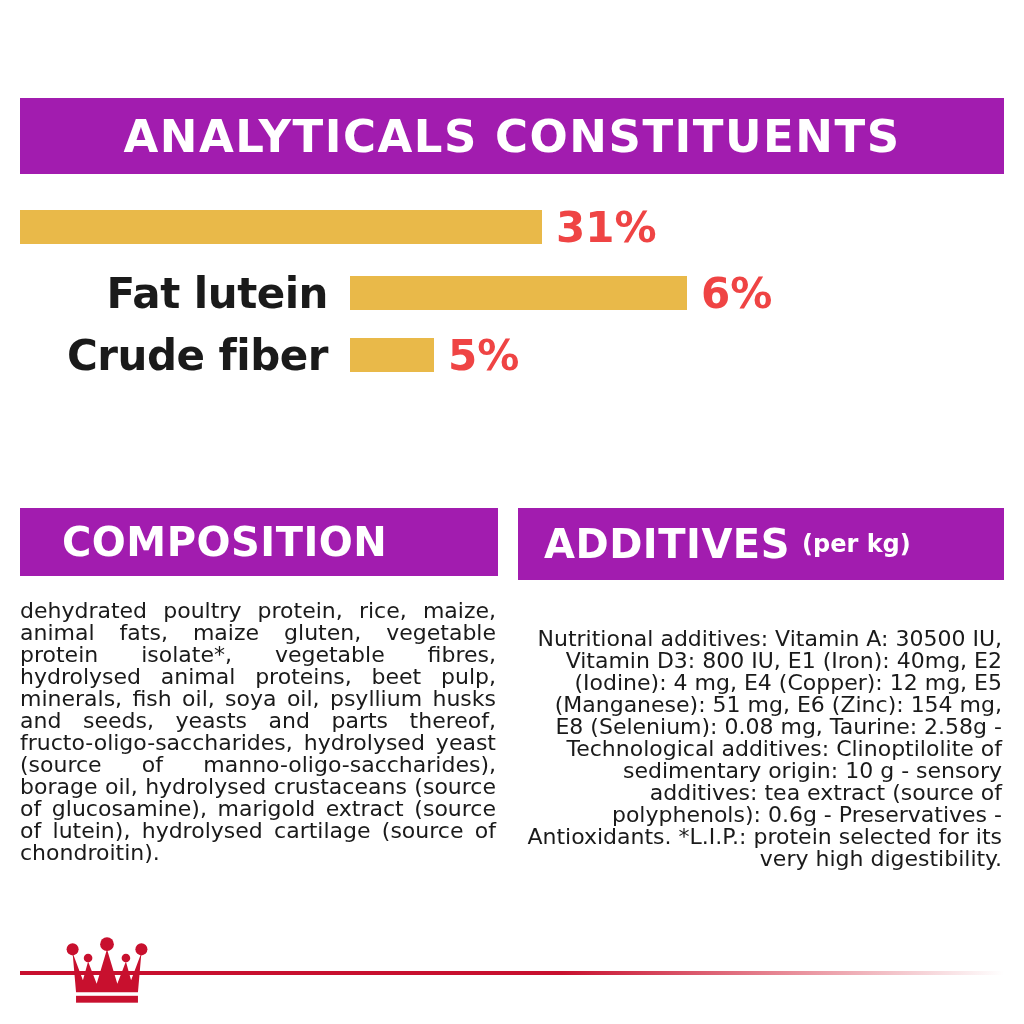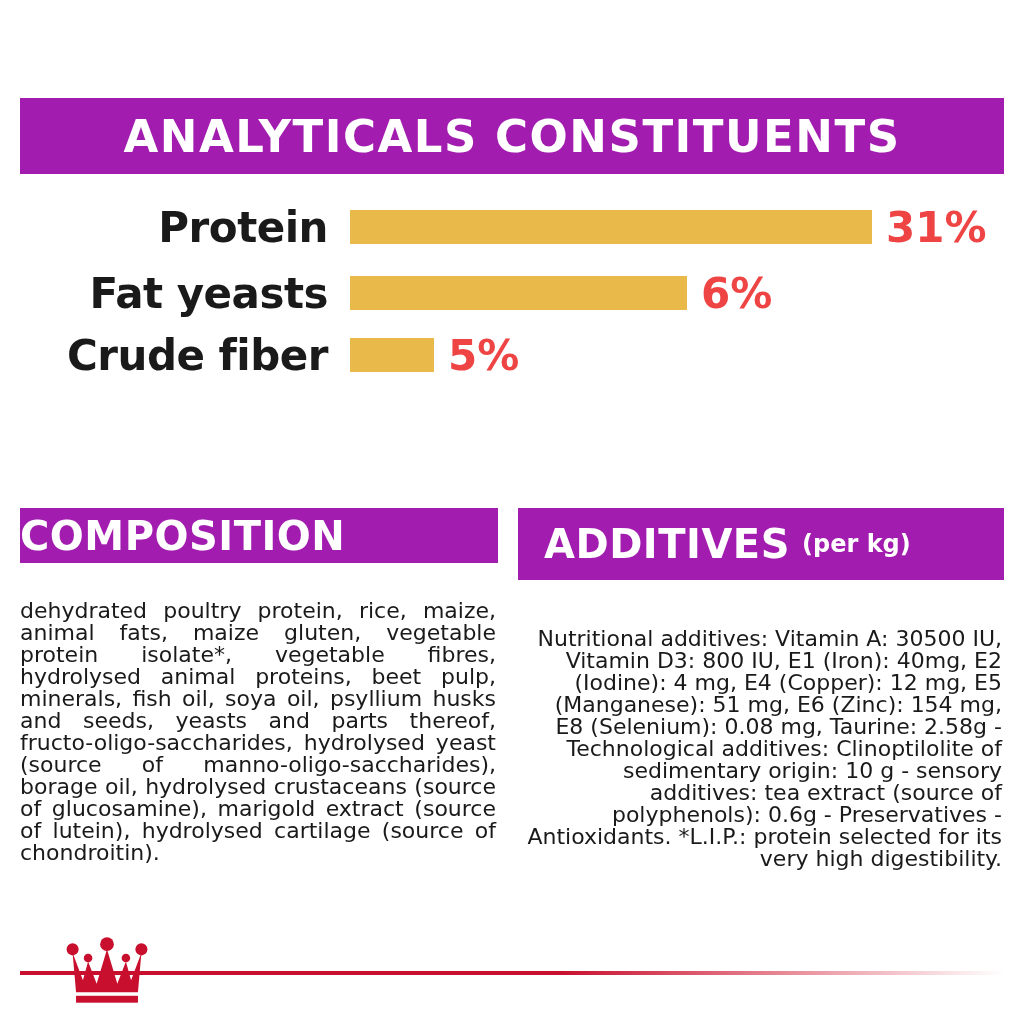--- a/index.html
+++ b/index.html
@@ -84,21 +84,22 @@
     color: #ef4444;
     margin-left: 14px;
     white-space: nowrap;
   }
 
   
   #composition-band {
     left: 20px;
     top: 508px;
     width: 478px;
-    height: 55px;
+    height: 68px;
+    padding-left: 42px;
     box-sizing: border-box;
   }
   #additives-band {
     left: 518px;
     top: 508px;
     width: 486px;
     height: 72px;
     padding-left: 26px;
     box-sizing: border-box;
   }
@@ -166,29 +167,28 @@
 
 <div class="page">
 
   <div class="band" id="analyticals-band">
     <span class="band-title">ANALYTICALS CONSTITUENTS</span>
   </div>
 
   <div id="bars">
 
     <div class="bar-row" style="top:0px;">
-      <div class="bar-label">Protein</div>
       <div class="bar-track" style="width:522px;">
         <div class="bar-fill" style="width:522px;"></div>
       </div>
       <div class="bar-value">31%</div>
     </div>
 
     <div class="bar-row" style="top:66px;">
-      <div class="bar-label">Fat yeasts</div>
+      <div class="bar-label">Fat lutein</div>
       <div class="bar-track" style="width:337px;">
         <div class="bar-fill" style="width:337px;"></div>
       </div>
       <div class="bar-value">6%</div>
     </div>
 
     <div class="bar-row" style="top:128px;">
       <div class="bar-label">Crude fiber</div>
       <div class="bar-track" style="width:84px;">
         <div class="bar-fill" style="width:84px;"></div>

